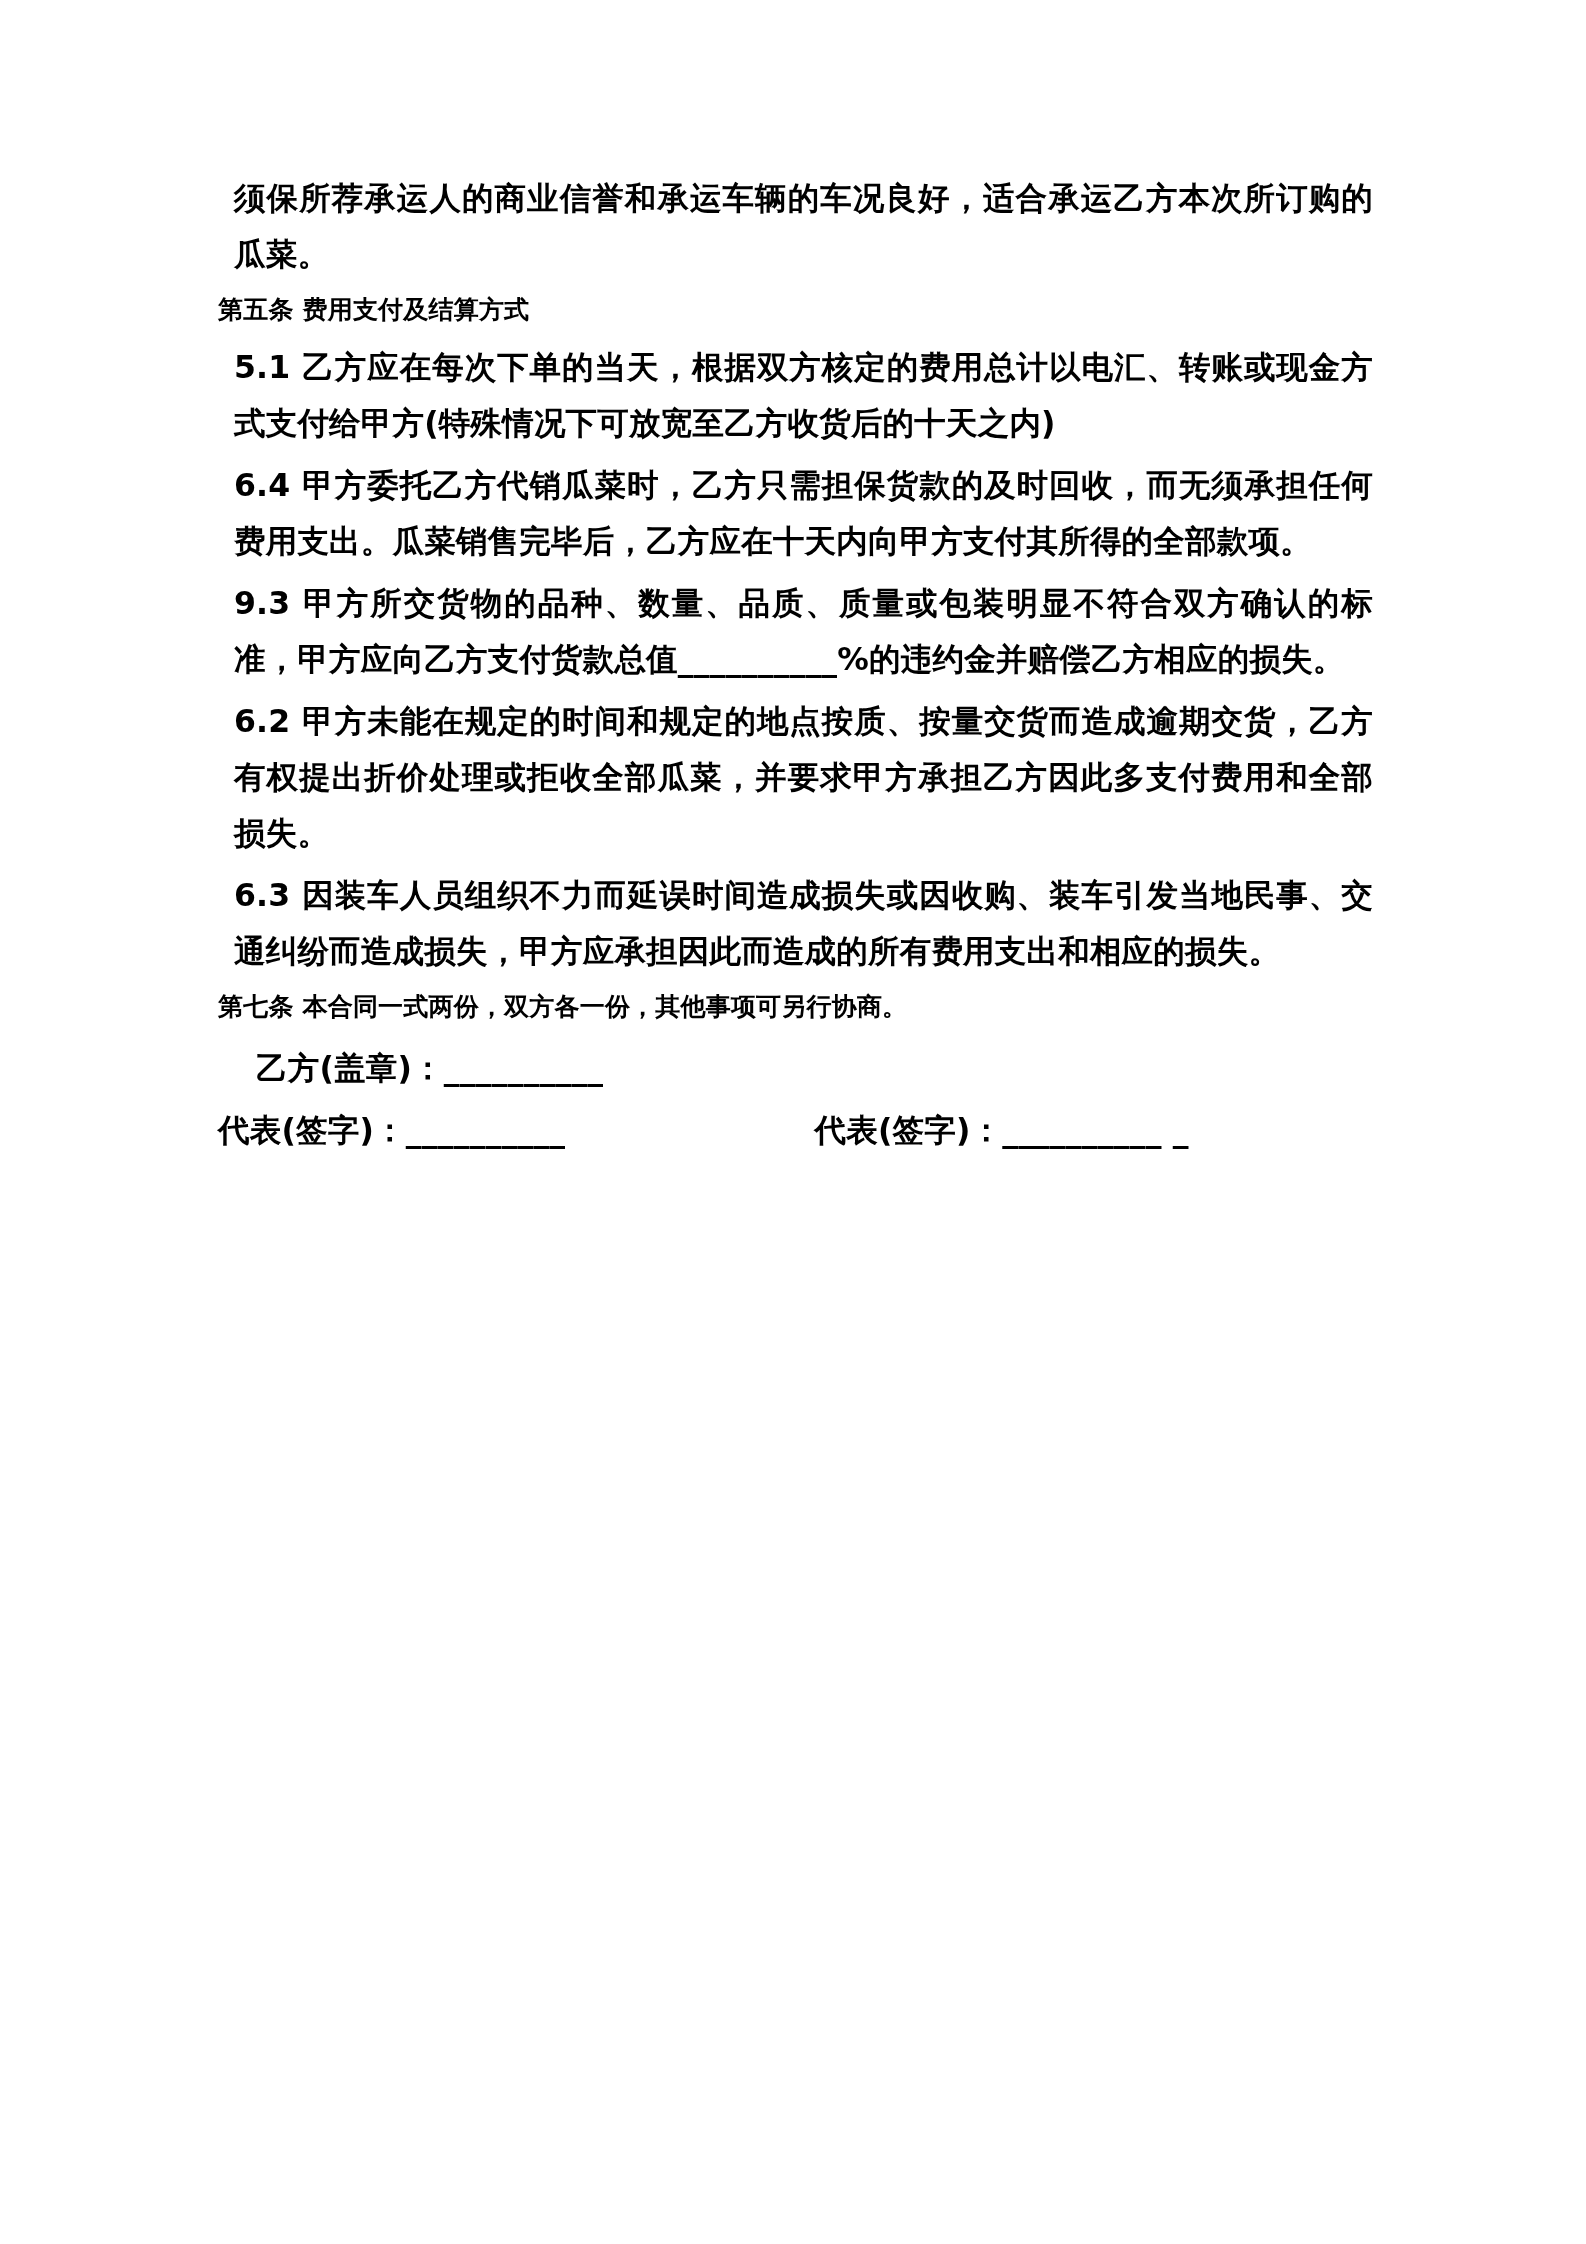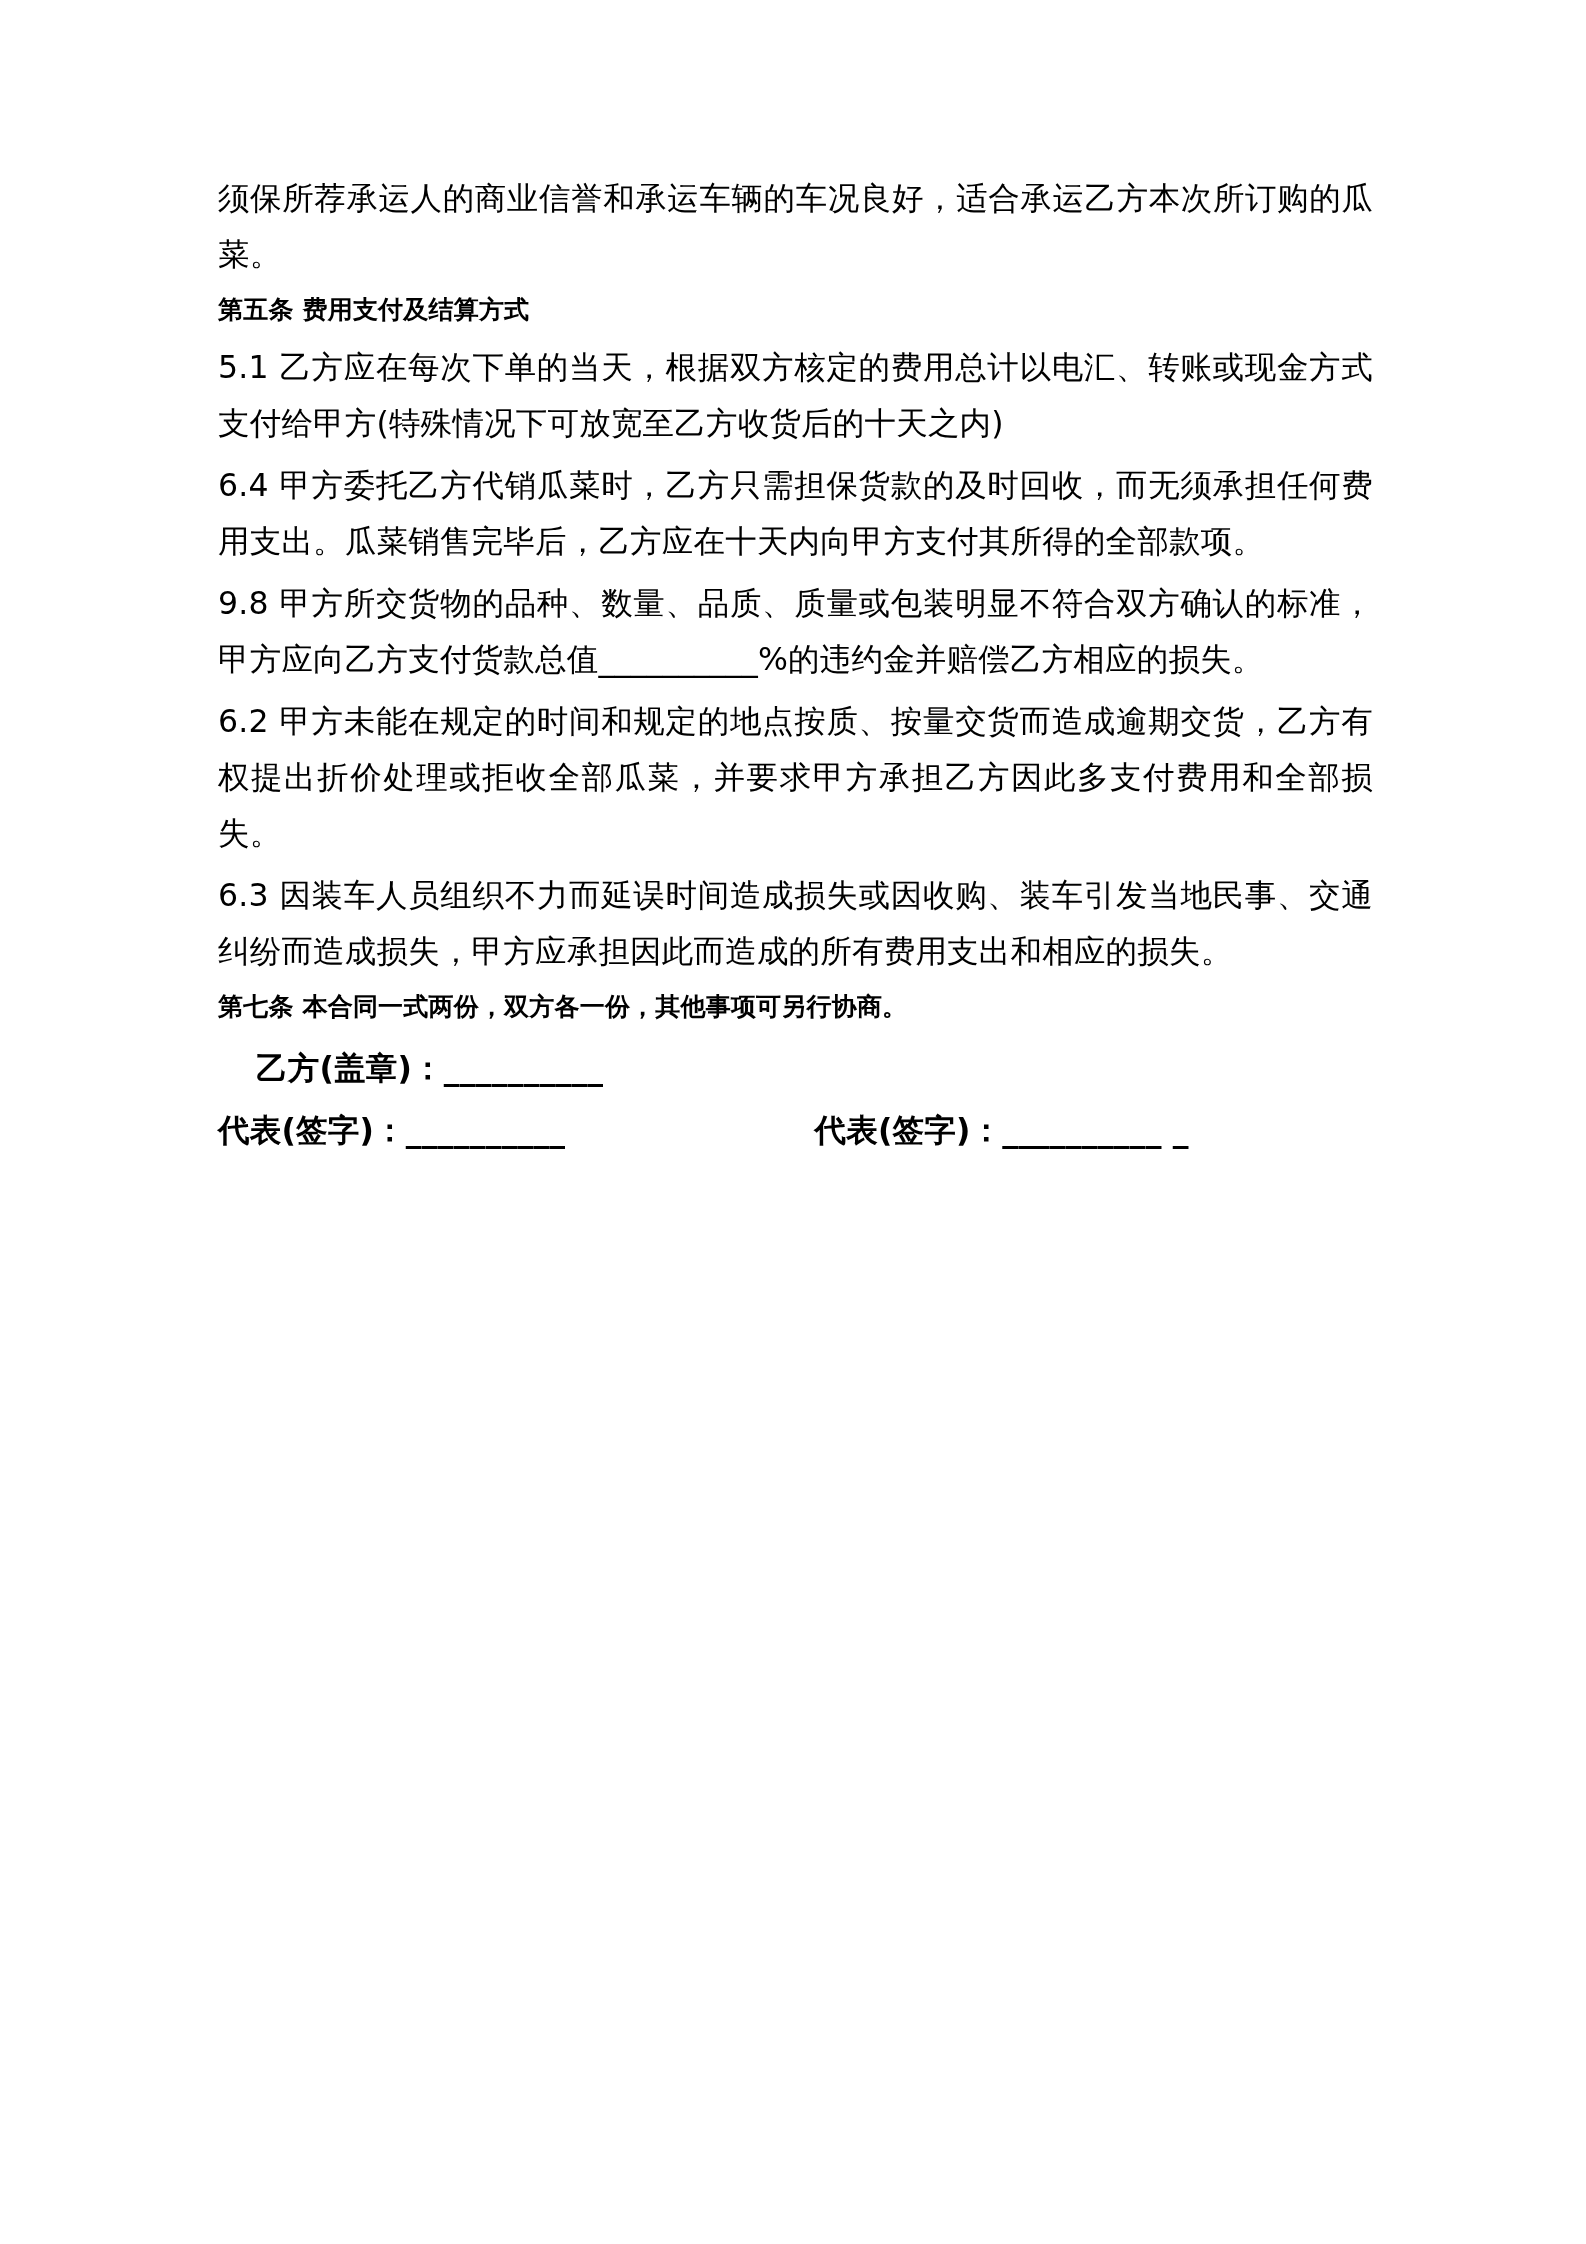--- a/index.html
+++ b/index.html
@@ -18,25 +18,25 @@
     position: relative;
     width: 1586px;
     height: 2244px;
     box-sizing: border-box;
     padding: 170px 195px 0 218px;
   }
   .doc-body {
     width: 1155px;
   }
   p.para {
-    margin: 0 0 6px 0;
+    margin: 0 0 6px 16px;
     font-size: 31.5px;
     line-height: 1.78;
     letter-spacing: 0.2px;
-    font-weight: 400;
+    font-weight: 700;
     text-align: justify;
     text-justify: inter-ideograph;
     word-break: break-all;
   }
   p.heading {
     margin: 0 0 6px 0;
     font-size: 25px;
     line-height: 1.78;
     font-weight: 700;
     letter-spacing: 0.2px;
@@ -68,21 +68,21 @@
 
     <p class="para">须保所荐承运人的商业信誉和承运车辆的车况良好，适合承运乙方本次所订购的瓜菜。</p>
 
     <p class="heading">第五条  费用支付及结算方式</p>
 
     <p class="para">5.1  乙方应在每次下单的当天，根据双方核定的费用总计以电汇、转账或现金方式支付给甲方(特殊情况下可放宽至乙方收货后的十天之内)</p>
 
     <p class="para">6.4  甲方委托乙方代销瓜菜时，乙方只需担保货款的及时回收，而无须承担任何费用支出。瓜菜销售完毕后，乙方应在十天内向甲方支付其所得的全部款项。</p>
 
 
-    <p class="para">9.8  甲方所交货物的品种、数量、品质、质量或包装明显不符合双方确认的标准，甲方应向乙方支付货款总值__________%的违约金并赔偿乙方相应的损失。</p>
+    <p class="para">9.3  甲方所交货物的品种、数量、品质、质量或包装明显不符合双方确认的标准，甲方应向乙方支付货款总值__________%的违约金并赔偿乙方相应的损失。</p>
 
     <p class="para">6.2  甲方未能在规定的时间和规定的地点按质、按量交货而造成逾期交货，乙方有权提出折价处理或拒收全部瓜菜，并要求甲方承担乙方因此多支付费用和全部损失。</p>
 
     <p class="para">6.3  因装车人员组织不力而延误时间造成损失或因收购、装车引发当地民事、交通纠纷而造成损失，甲方应承担因此而造成的所有费用支出和相应的损失。</p>
 
     <p class="heading">第七条  本合同一式两份，双方各一份，其他事项可另行协商。</p>
 
     <div class="sig-block">
       <div class="sig-row">
         <div class="sig-col right">乙方(盖章)：__________</div>

